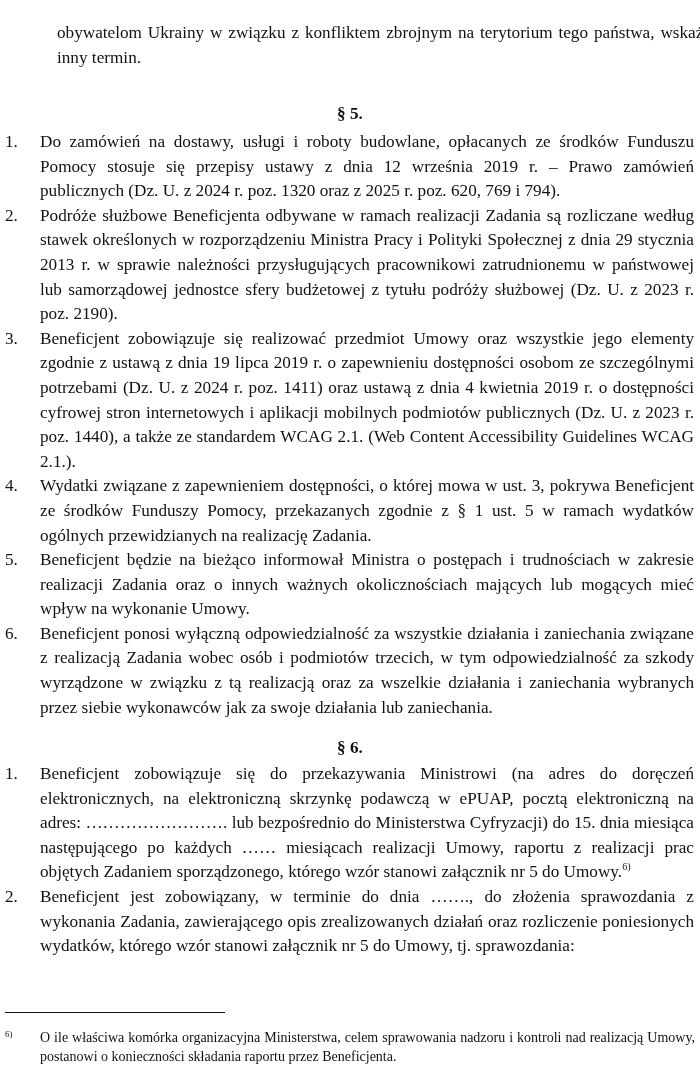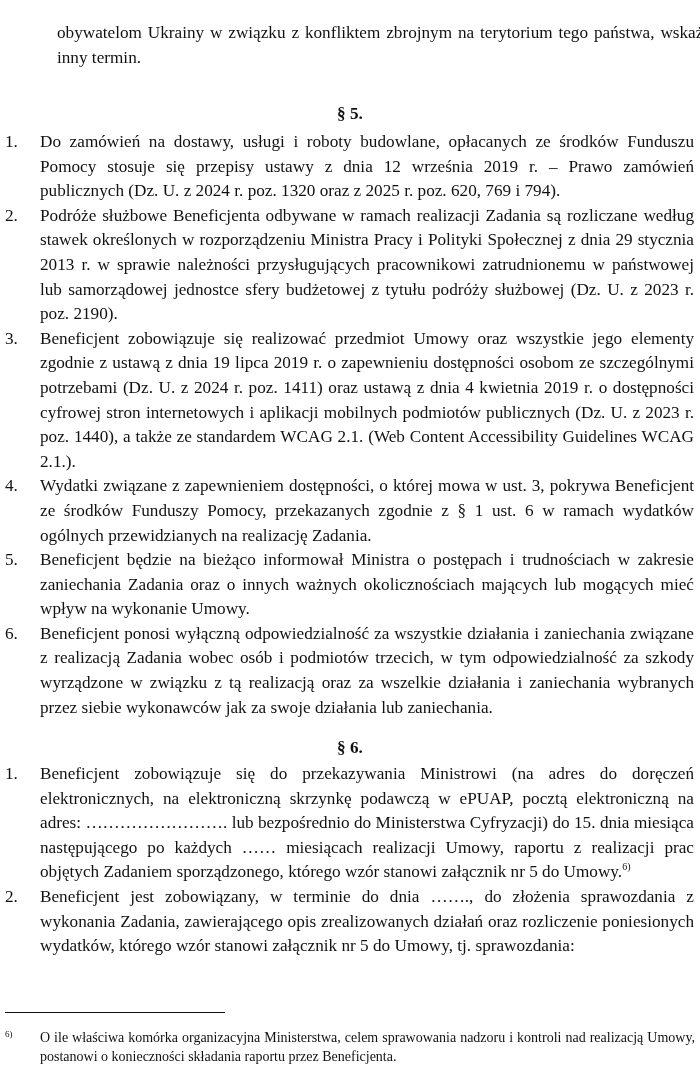--- a/index.html
+++ b/index.html
@@ -39,25 +39,25 @@
     <li class="item">
       <span class="num">2.</span>
       <span class="text">Podróże służbowe Beneficjenta odbywane w ramach realizacji Zadania są rozliczane według stawek określonych w rozporządzeniu Ministra Pracy i Polityki Społecznej z dnia 29 stycznia 2013 r. w sprawie należności przysługujących pracownikowi zatrudnionemu w państwowej lub samorządowej jednostce sfery budżetowej z tytułu podróży służbowej (Dz. U. z 2023 r. poz. 2190).</span>
     </li>
     <li class="item">
       <span class="num">3.</span>
       <span class="text">Beneficjent zobowiązuje się realizować przedmiot Umowy oraz wszystkie jego elementy zgodnie z ustawą z dnia 19 lipca 2019 r. o zapewnieniu dostępności osobom ze szczególnymi potrzebami (Dz. U. z 2024 r. poz. 1411) oraz ustawą z dnia 4 kwietnia 2019 r. o dostępności cyfrowej stron internetowych i aplikacji mobilnych podmiotów publicznych (Dz. U. z 2023 r. poz. 1440), a także ze standardem WCAG 2.1. (Web Content Accessibility Guidelines WCAG 2.1.).</span>
     </li>
     <li class="item">
       <span class="num">4.</span>
-      <span class="text">Wydatki związane z zapewnieniem dostępności, o której mowa w ust. 3, pokrywa Beneficjent ze środków Funduszy Pomocy, przekazanych zgodnie z § 1 ust. 6 w ramach wydatków ogólnych przewidzianych na realizację Zadania.</span>
+      <span class="text">Wydatki związane z zapewnieniem dostępności, o której mowa w ust. 3, pokrywa Beneficjent ze środków Funduszy Pomocy, przekazanych zgodnie z § 1 ust. 5 w ramach wydatków ogólnych przewidzianych na realizację Zadania.</span>
     </li>
     <li class="item">
       <span class="num">5.</span>
-      <span class="text">Beneficjent będzie na bieżąco informował Ministra o postępach i trudnościach w zakresie zaniechania Zadania oraz o innych ważnych okolicznościach mających lub mogących mieć wpływ na wykonanie Umowy.</span>
+      <span class="text">Beneficjent będzie na bieżąco informował Ministra o postępach i trudnościach w zakresie realizacji Zadania oraz o innych ważnych okolicznościach mających lub mogących mieć wpływ na wykonanie Umowy.</span>
     </li>
     <li class="item">
       <span class="num">6.</span>
       <span class="text">Beneficjent ponosi wyłączną odpowiedzialność za wszystkie działania i zaniechania związane z realizacją Zadania wobec osób i podmiotów trzecich, w tym odpowiedzialność za szkody wyrządzone w związku z tą realizacją oraz za wszelkie działania i zaniechania wybranych przez siebie wykonawców jak za swoje działania lub zaniechania.</span>
     </li>
   </ol>
 
   <div class="heading" style="top:736px;">§ 6.</div>
 
   <ol class="list" style="top:762px;">

